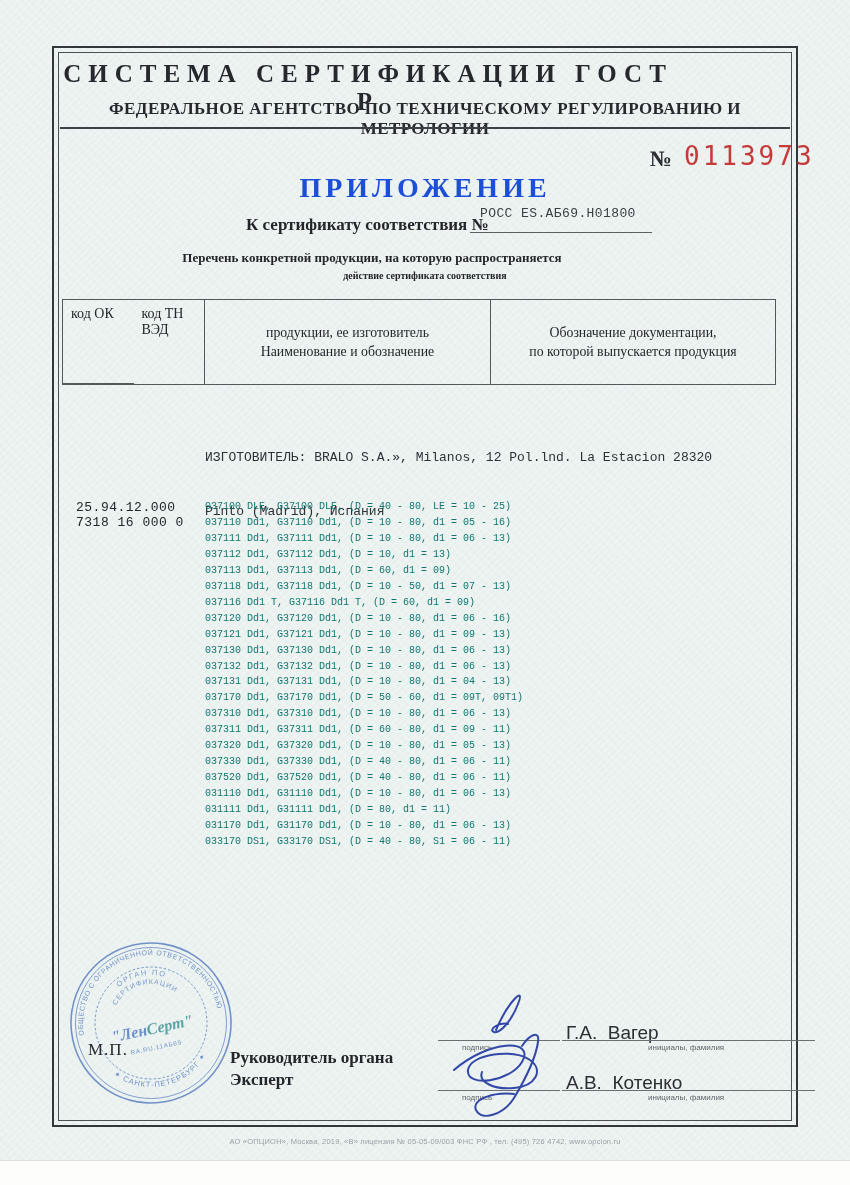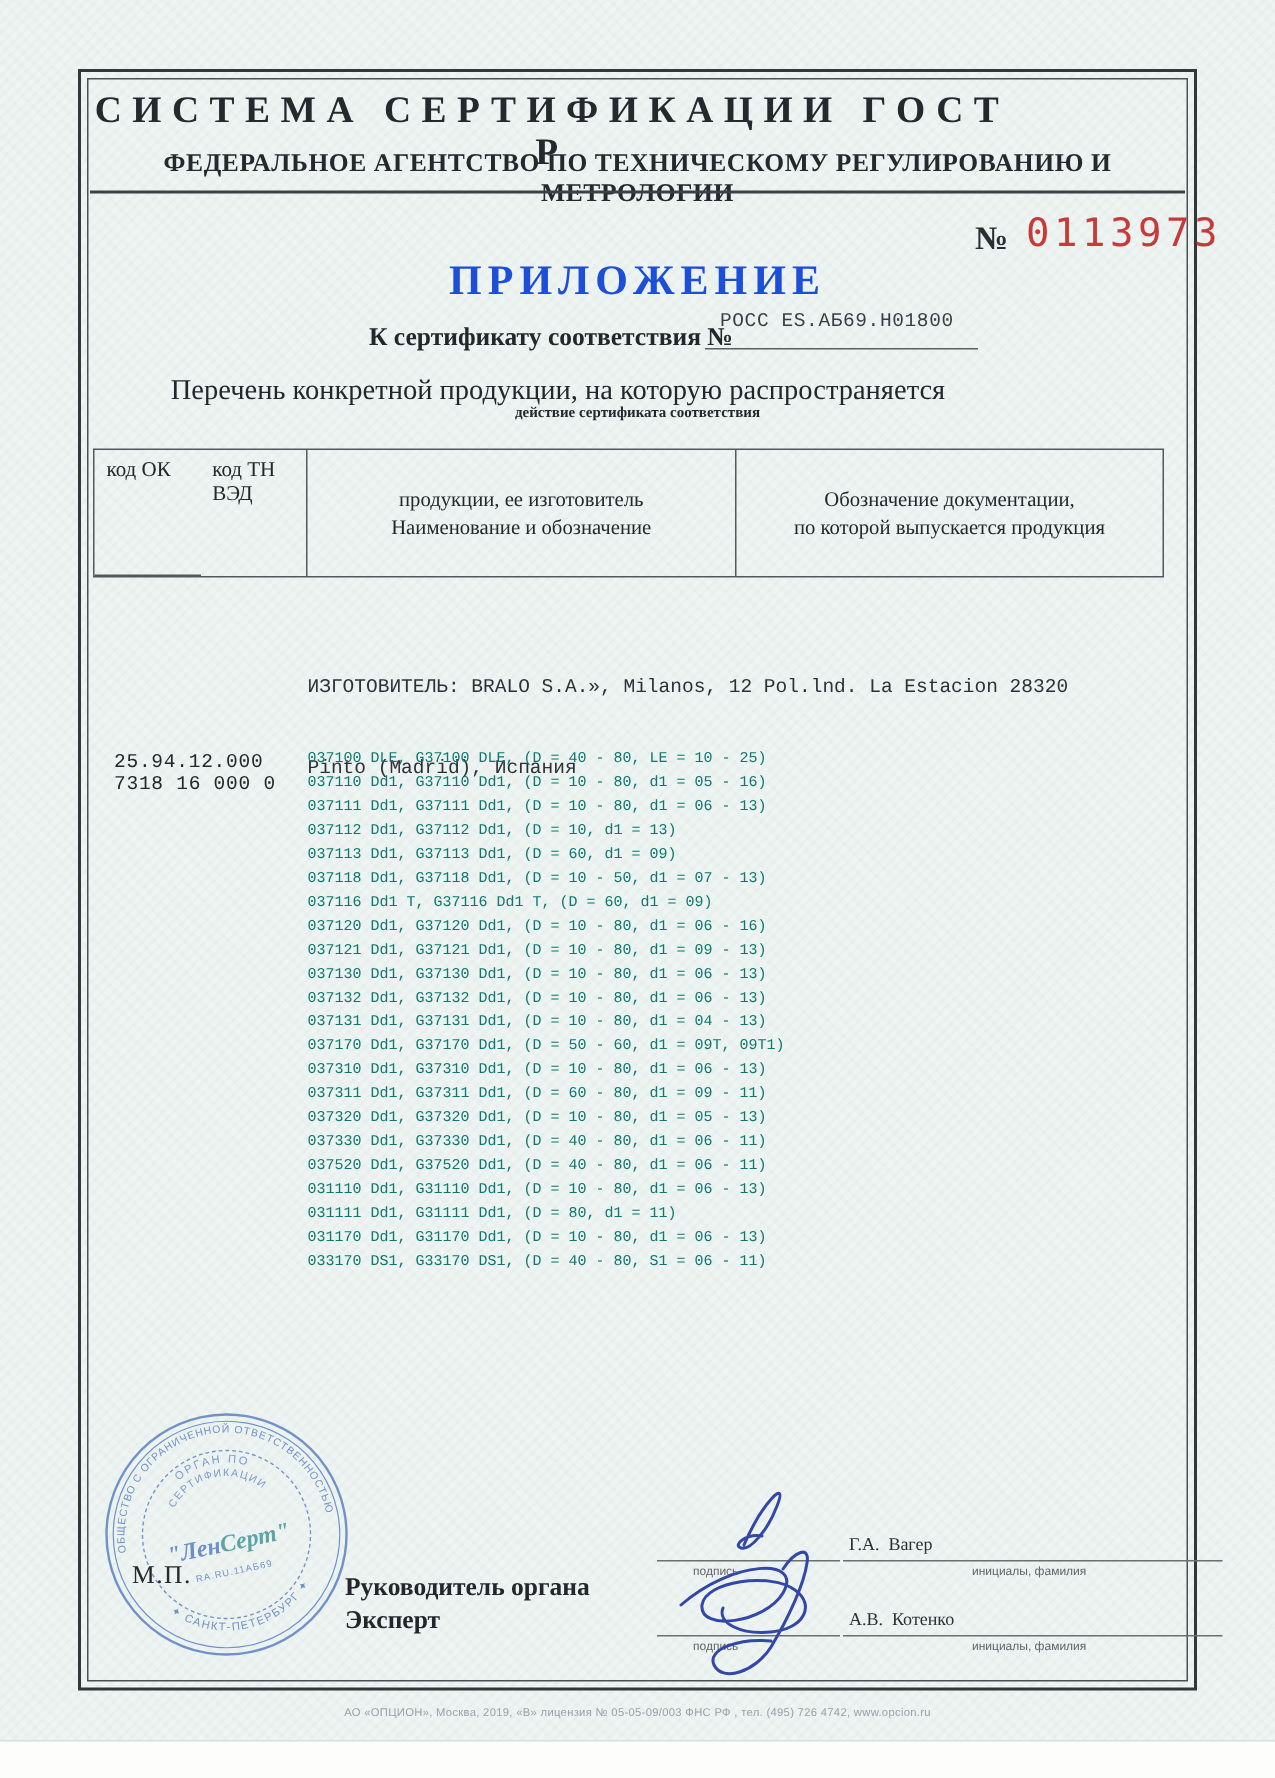--- a/index.html
+++ b/index.html
@@ -31,21 +31,21 @@
 
   .num-prefix { left:650px; top:146px; font-size:22px; font-weight:bold; color:#2a2d32; }
   .num-value  { left:684px; top:141px; font-family:"DejaVu Sans Mono", monospace; font-size:26px; letter-spacing:3px; color:#c73a3a; }
 
   .doc-title { left:60px; top:172px; width:730px; font-size:28px; font-weight:bold; letter-spacing:4px; color:#1d4ed8; }
 
   .cert-label  { left:246px; top:215px; font-size:17px; font-weight:bold; }
   .cert-number { left:480px; top:206px; font-family:"Liberation Mono", monospace; font-size:13px; letter-spacing:0.4px; color:#3a3e44; }
   .cert-line   { left:470px; top:232px; width:182px; height:1px; background:#5a5f64; }
 
-  .subtitle1 { left:60px; top:250px; width:624px; font-size:19px; font-weight:normal; }
+  .subtitle1 { left:60px; top:250px; width:624px; font-size:13px; font-weight:bold; }
   .subtitle2 { left:60px; top:270px; width:730px; font-size:10px; font-weight:bold; }
 
   
   .tbl { position:absolute; left:62px; top:299px; width:714px; height:86px; border:1.5px solid #53585d; display:flex; }
   .tbl .c1 { width:142px; border-right:1.5px solid #53585d; display:flex; flex-direction:row; }
   .tbl .c1 .cell { flex:1; padding:6px 0 0 8px; font-size:14px; }
   .tbl .c1 .cell:first-child { border-bottom:1.5px solid #53585d; }
   .tbl .c2 { width:286px; border-right:1.5px solid #53585d; }
   .tbl .c3 { flex:1; }
   .tbl .chead { height:100%; display:flex; flex-direction:column; justify-content:center; text-align:center; font-size:13.8px; line-height:19px; padding:0 10px; }
@@ -57,21 +57,21 @@
   .code-tnved { left:76px; top:515px; font-size:13px; letter-spacing:0.5px; }
 
   .products { left:205px; top:499px; font-family:Liberation Mono, monospace; font-size:10px; line-height:15.95px; color:#0f766e; }
   .products div { white-space:pre; }
 
   
   .sig-label1 { left:230px; top:1048px; font-size:17px; font-weight:bold; }
   .sig-label2 { left:230px; top:1070px; font-size:17px; font-weight:bold; }
   .sig-line   { position:absolute; height:1px; background:#6a6f74; }
   .cap { position:absolute; font-family:"Liberation Sans", sans-serif; font-size:8px; color:#606569; }
-  .sig-name { position:absolute; font-family:Liberation Serif, serif; font-size:12px; white-space:pre; color:#2b2f34; }
+  .sig-name { position:absolute; font-family:Liberation Sans, sans-serif; font-size:19px; white-space:pre; color:#2b2f34; }
 
   .mp { left:88px; top:1040px; font-size:17px; letter-spacing:1px; color:#26292d; }
 
   .footer { left:0; top:1137px; width:850px; text-align:center; font-family:"Liberation Sans", sans-serif; font-size:7.5px; color:#9aa0a4; letter-spacing:0.2px; }
 
   .stamp { position:absolute; left:66px; top:938px; width:170px; height:170px; transform:rotate(-12deg); opacity:0.9; }
   .ink { position:absolute; left:418px; top:982px; width:200px; height:150px; }
 </style>
 </head>
 <body>

